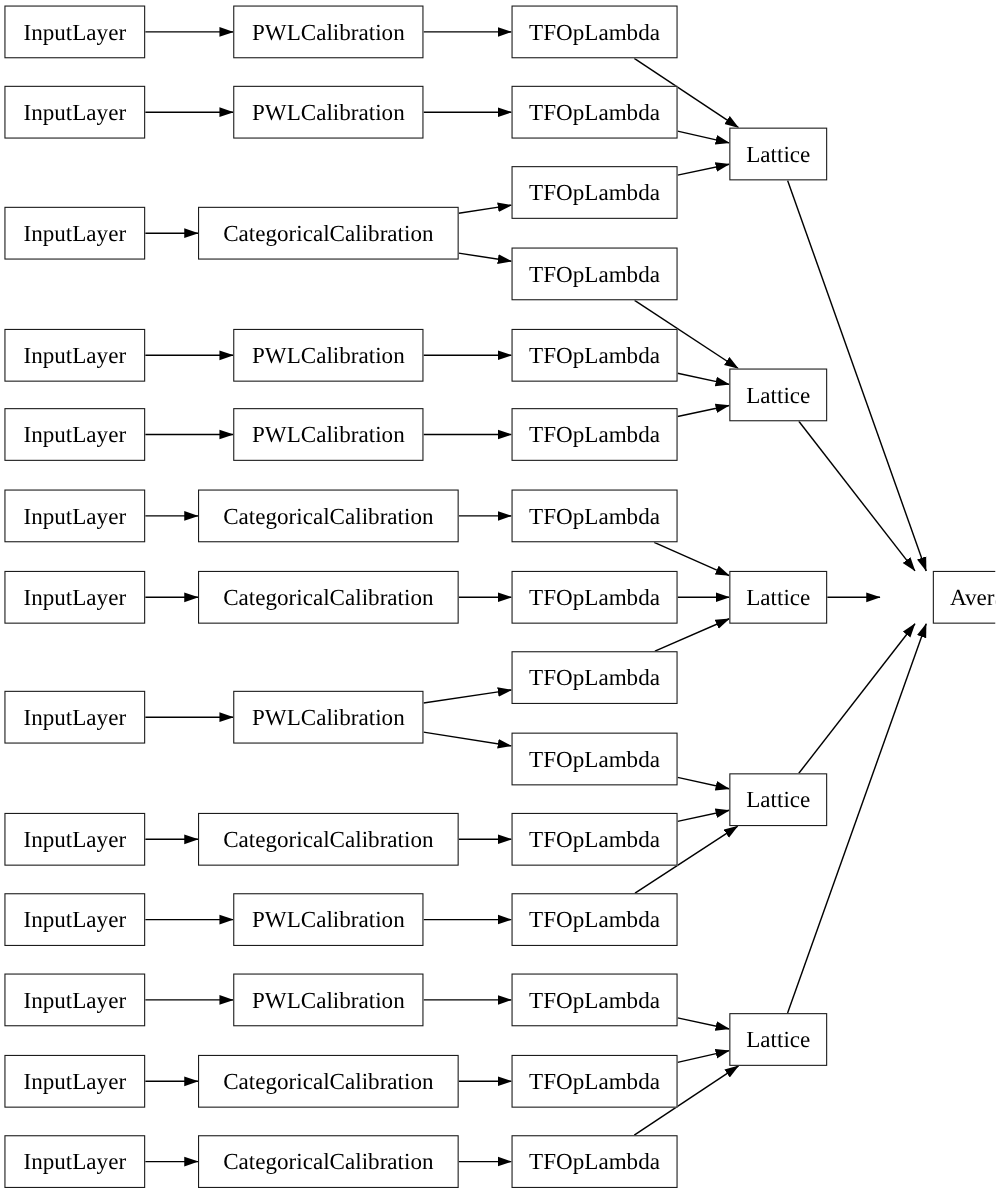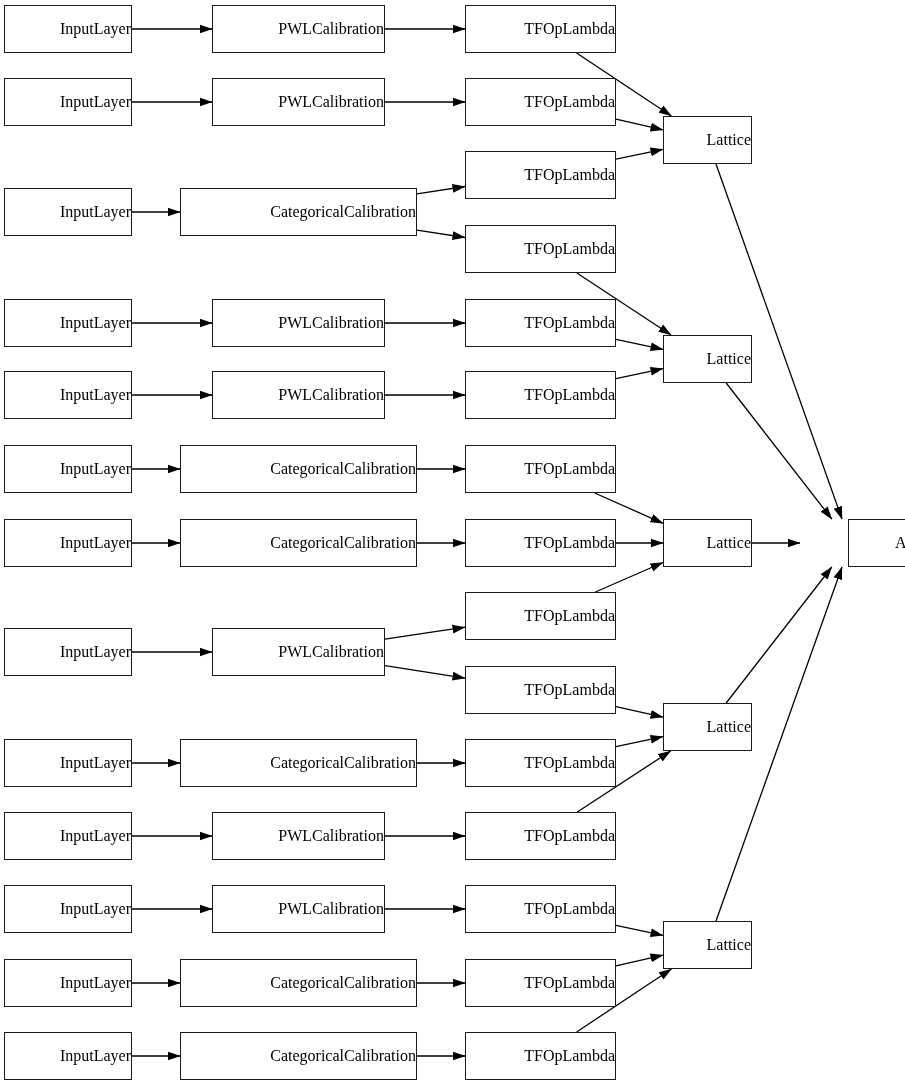--- a/index.html
+++ b/index.html
@@ -30,22 +30,22 @@
     z-index: 2;
   }
   .node {
     position: absolute;
     box-sizing: border-box;
     border: 1.5px solid #1c1c1c;
     background: #ffffff;
     color: #000000;
     display: flex;
     align-items: center;
-    justify-content: flex-end;
-    font-size: 16px;
+    justify-content: center;
+    font-size: 21px;
     line-height: 1;
     white-space: nowrap;
   }
   .edge {
     stroke: #000000;
     stroke-width: 1.3;
     fill: none;
   }
 </style>
 </head>

